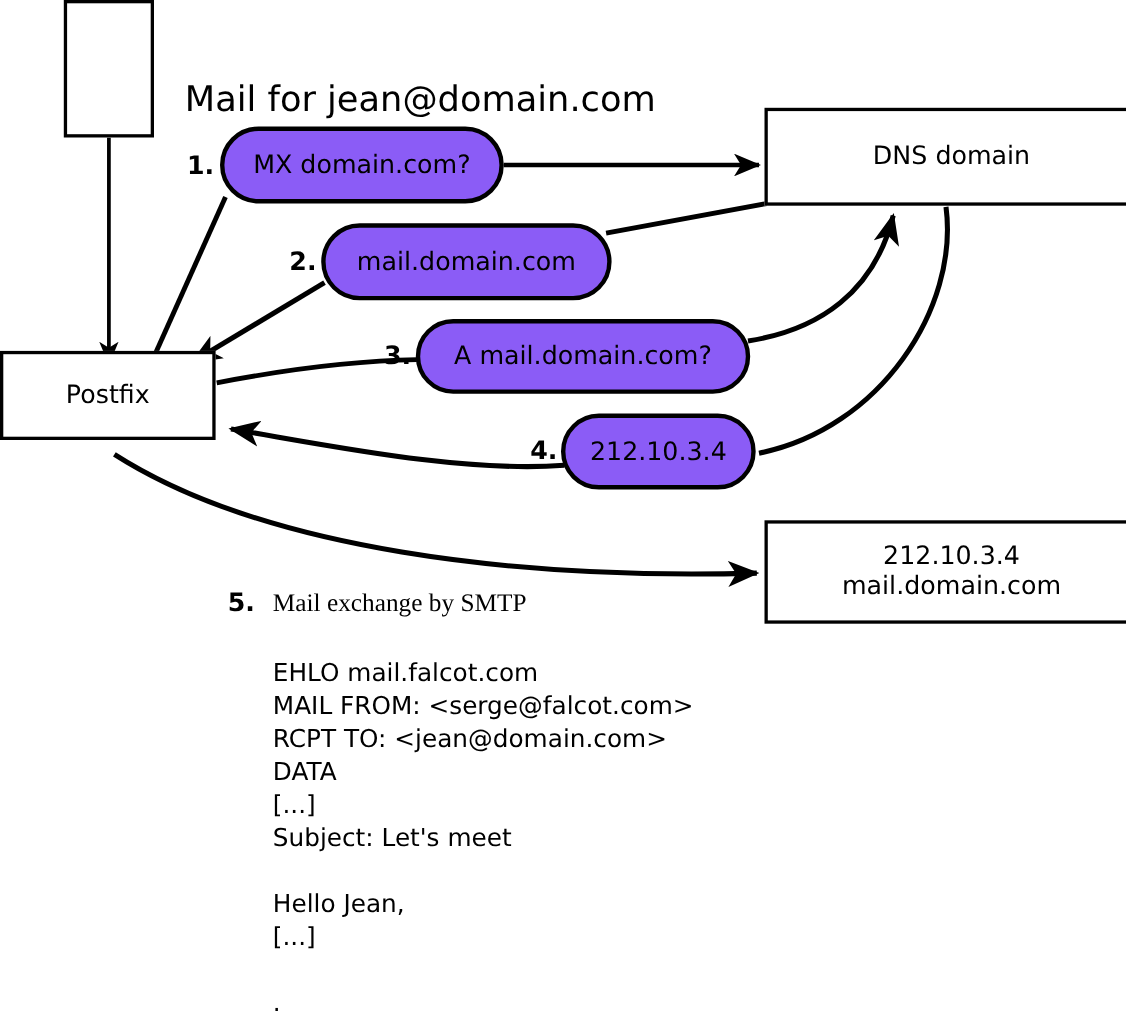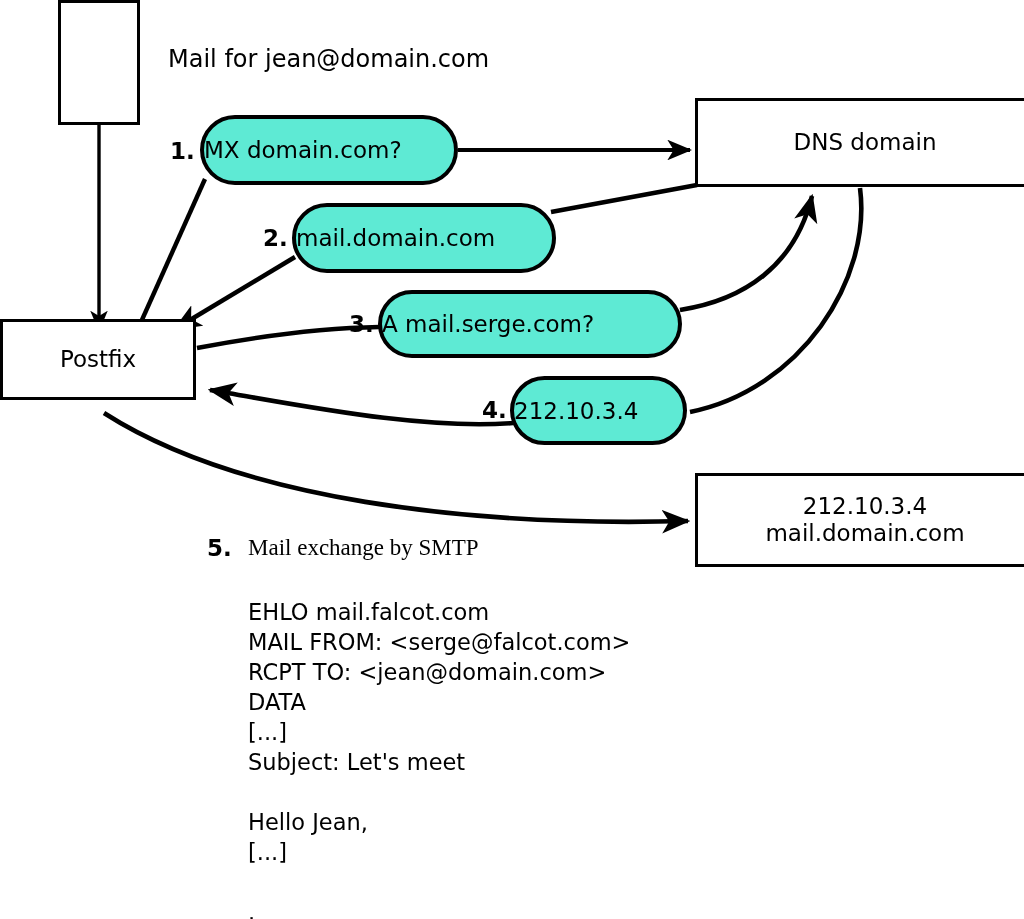--- a/index.html
+++ b/index.html
@@ -36,44 +36,45 @@
     flex-direction: column;
     align-items: center;
     justify-content: center;
     text-align: center;
     line-height: 1.18;
   }
   .bubble {
     position: absolute;
     box-sizing: border-box;
     border: 4px solid #000000;
-    background: #5eead4;
+    background: #8b5cf6;
     border-radius: 999px;
     display: flex;
     align-items: center;
+    justify-content: center;
     text-align: center;
     white-space: nowrap;
   }
   .plain-text {
     position: absolute;
     white-space: pre;
   }
   .step-num {
     position: absolute;
     font-weight: bold;
     white-space: pre;
   }
   .smtp-block {
     position: absolute;
     white-space: pre;
     line-height: 1.335;
   }
   .t22 { font-size: 22.5px; }
   .t23 { font-size: 23px; }
-  .t24 { font-size: 24px; }
+  .t24 { font-size: 32px; margin-top: 26px; }
 </style>
 </head>
 <body>
 
 <div id="canvas">
 
   <svg class="layer" viewBox="0 0 1024 919" xmlns="http://www.w3.org/2000/svg">
     <defs>
       <marker id="arrowhead" viewBox="0 0 12 10" refX="11" refY="5" markerWidth="6.2" markerHeight="5.2" orient="auto-start-reverse" markerUnits="strokeWidth">
         <path d="M 0 0 L 12 5 L 0 10 L 3.1 5 Z" fill="#000000"></path>
@@ -125,21 +126,21 @@
     <span>MX domain.com?</span>
   </div>
 
   <div class="step-num t23" style="left:263px; top:225px;">2.</div>
   <div class="bubble t23" style="left:292px; top:203px; width:264px; height:70px;">
     <span>mail.domain.com</span>
   </div>
 
   <div class="step-num t23" style="left:349px; top:311px;">3.</div>
   <div class="bubble t23" style="left:378px; top:290px; width:304px; height:68px;">
-    <span>A mail.serge.com?</span>
+    <span>A mail.domain.com?</span>
   </div>
 
   <div class="step-num t23" style="left:482px; top:397px;">4.</div>
   <div class="bubble t23" style="left:510px; top:376px; width:177px; height:69px;">
     <span>212.10.3.4</span>
   </div>
 
   <div class="step-num t23" style="left:207px; top:535px;">5.</div>
   <div class="plain-text t23" style="left:248px; top:535px;font-family:Liberation Serif, serif;">Mail exchange by SMTP</div>
 

